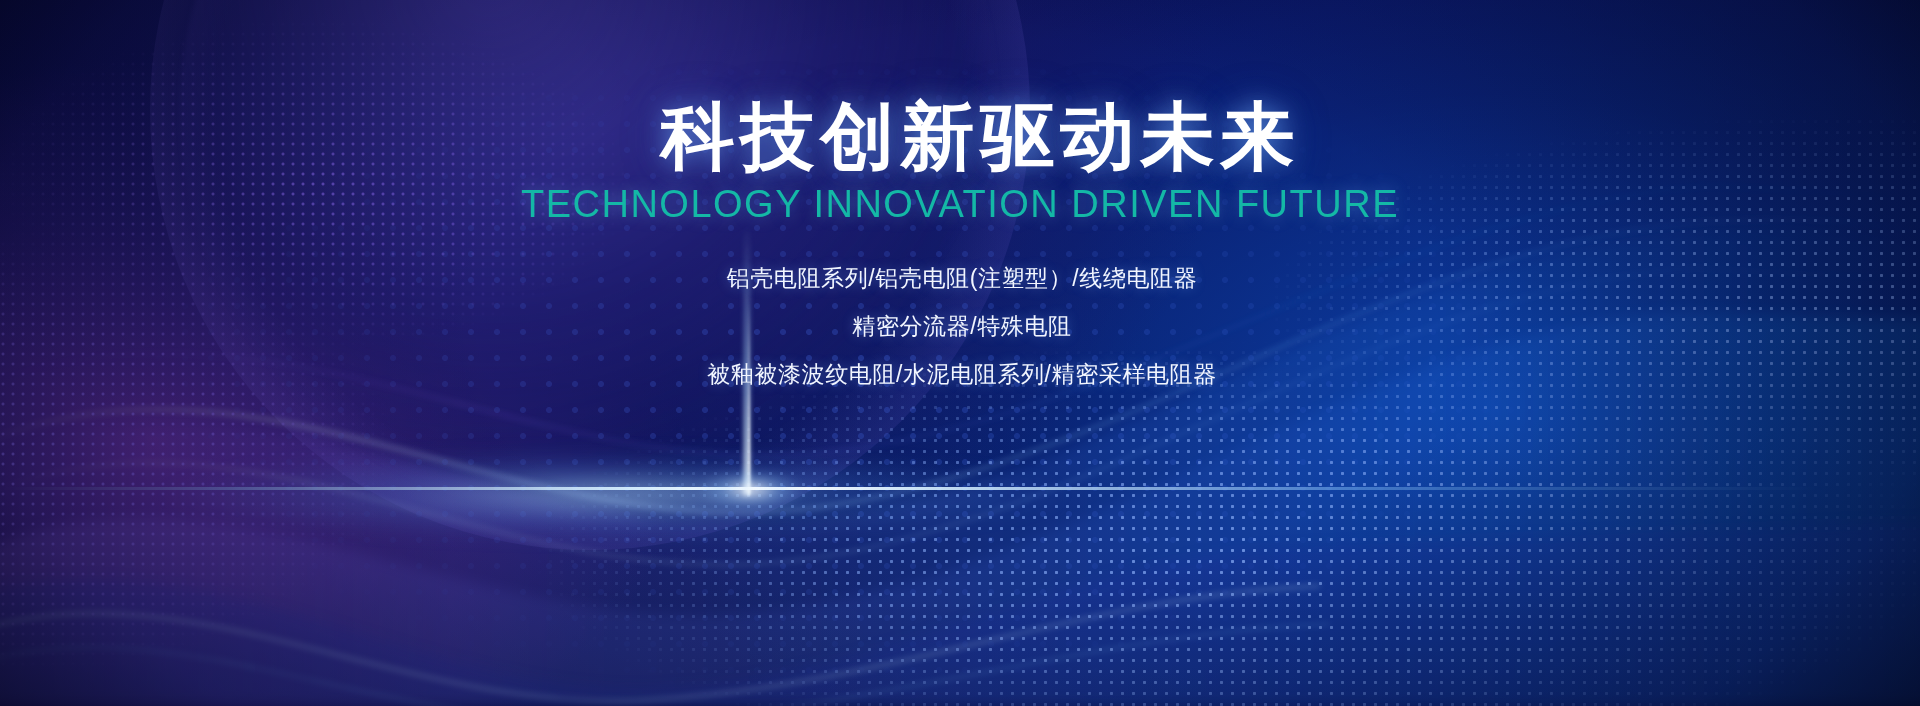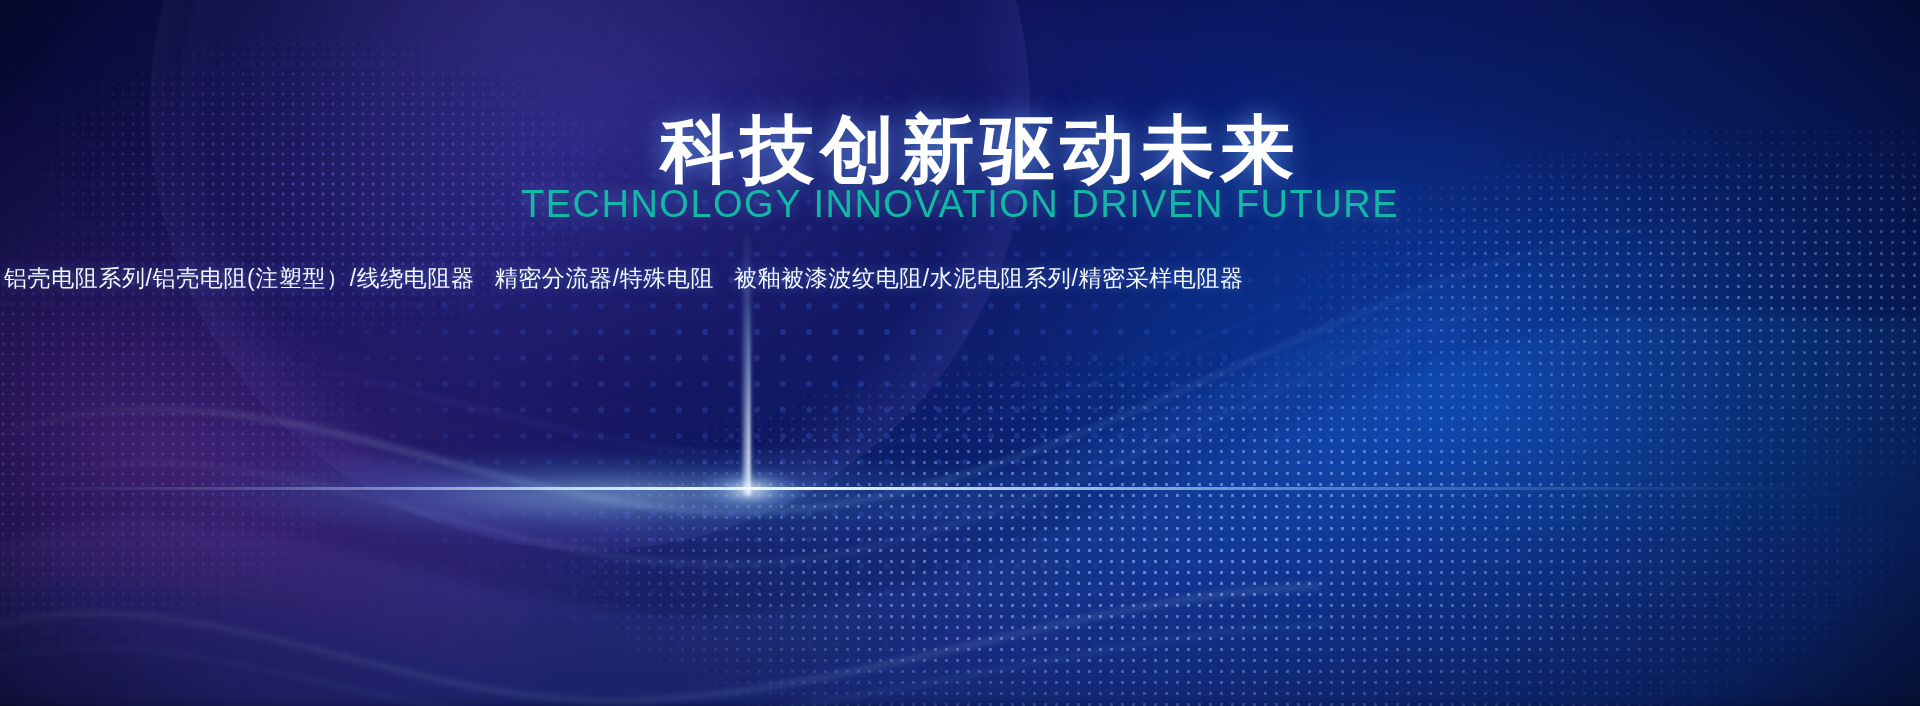--- a/index.html
+++ b/index.html
@@ -158,21 +158,21 @@
   .content {
     position: absolute;
     inset: 0;
     display: flex;
     flex-direction: column;
     align-items: center;
     text-align: center;
   }
 
   .headline {
-    margin: 13px;
+    margin: 0;
     position: absolute;
     top: 97px;
     left: 0;
     right: 0;
     color: #ffffff;
     font-size: 74px;
     font-weight: 700;
     letter-spacing: 6px;
     line-height: 1.08;
     text-shadow: 0 0 22px rgba(120,180,255,0.55), 0 0 44px rgba(60,120,230,0.35);
@@ -191,22 +191,22 @@
     letter-spacing: 1.5px;
     text-shadow: 0 0 16px rgba(120,180,255,0.45);
   }
 
   .product-lines {
     position: absolute;
     top: 258px;
     left: 4px;
     right: 0;
     display: flex;
-    flex-direction: row;
-    gap: 20px;
+    flex-direction: column;
+    gap: 8px;
   }
   .product-line {
     color: #f2f6ff;
     font-size: 23px;
     font-weight: 400;
     letter-spacing: 0.6px;
     line-height: 40px;
     text-shadow: 0 0 12px rgba(110,170,255,0.45);
   }
 </style>

